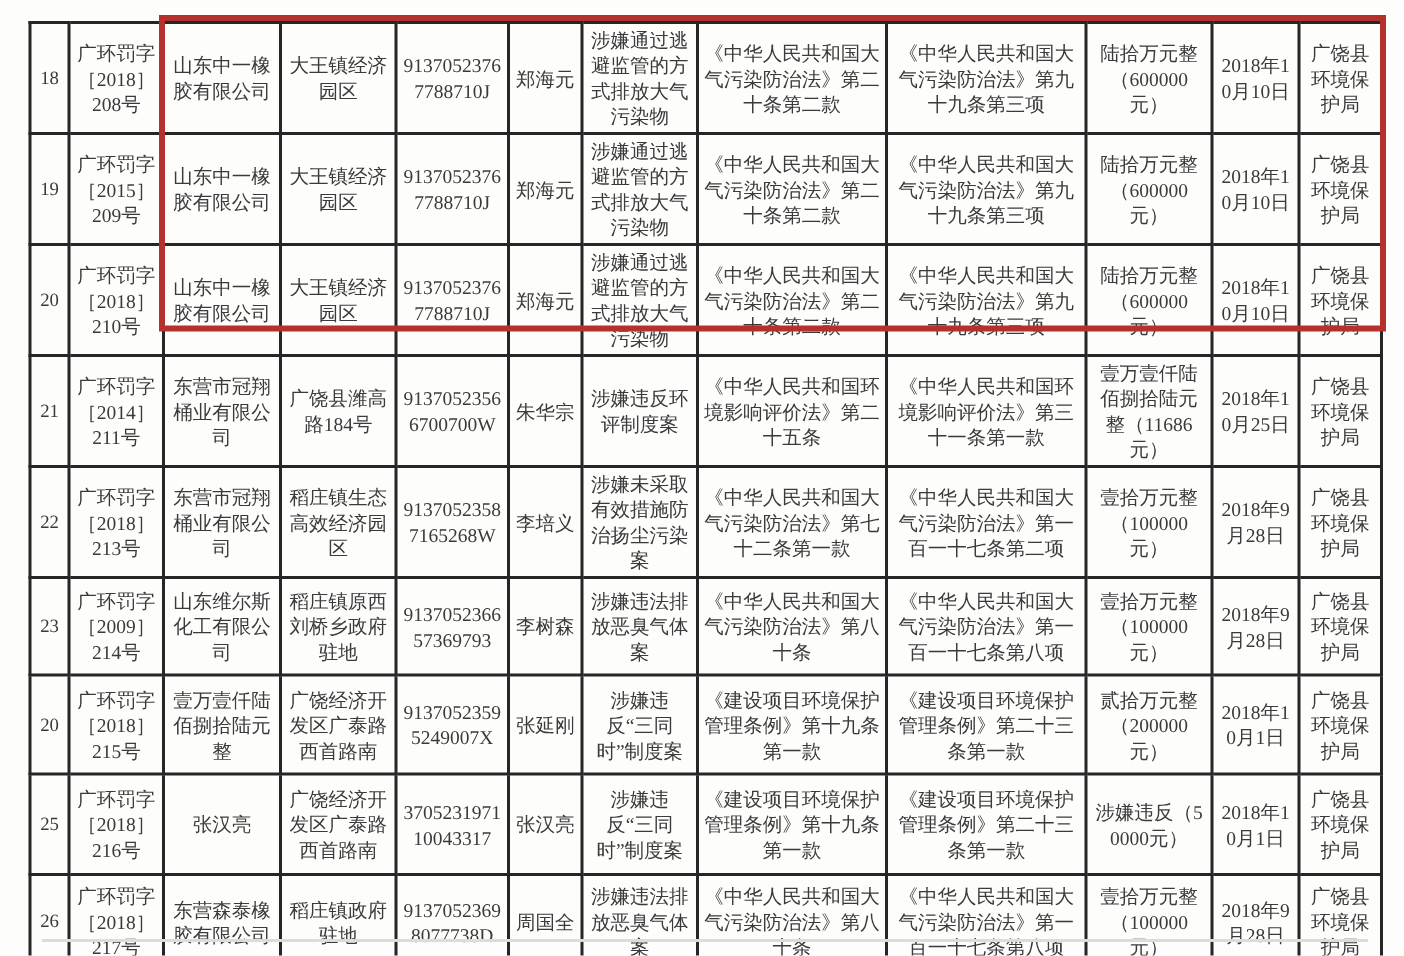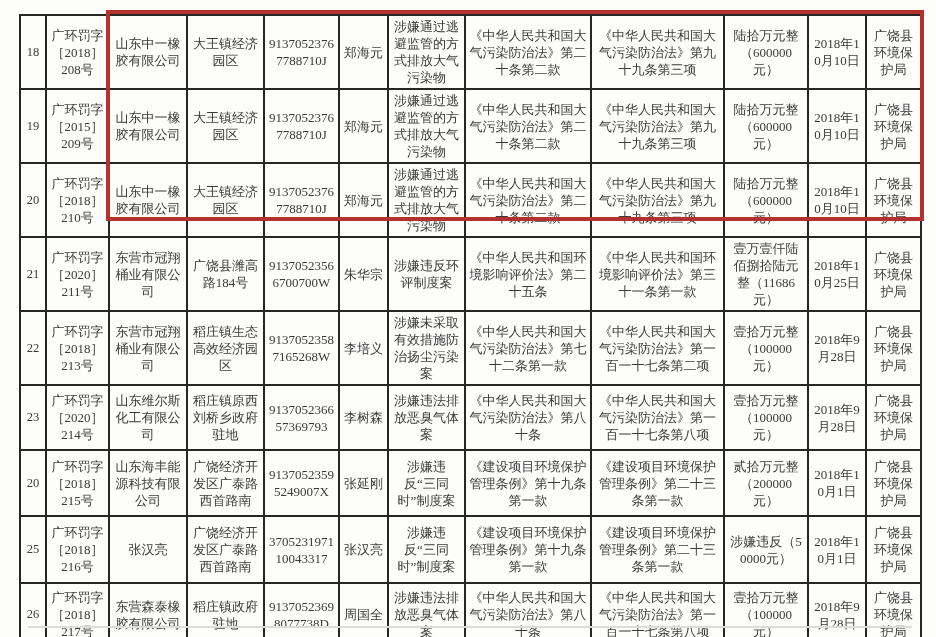--- a/index.html
+++ b/index.html
@@ -95,21 +95,21 @@
           <td>郑海元</td>
           <td>涉嫌通过逃避监管的方式排放大气污染物</td>
           <td>《中华人民共和国大气污染防治法》第二十条第二款</td>
           <td>《中华人民共和国大气污染防治法》第九十九条第三项</td>
           <td>陆拾万元整（600000元）</td>
           <td>2018年10月10日</td>
           <td>广饶县环境保护局</td>
         </tr>
         <tr style="height: 64px;">
           <td class="col-no">21</td>
-          <td>广环罚字［2020］211号</td>
+          <td>广环罚字［2014］211号</td>
           <td>东营市冠翔桶业有限公司</td>
           <td>广饶县潍高路184号</td>
           <td>91370523566700700W</td>
           <td>朱华宗</td>
           <td>涉嫌违反环评制度案</td>
           <td>《中华人民共和国环境影响评价法》第二十五条</td>
           <td>《中华人民共和国环境影响评价法》第三十一条第一款</td>
           <td>壹万壹仟陆佰捌拾陆元整（11686元）</td>
           <td>2018年10月25日</td>
           <td>广饶县环境保护局</td>
@@ -123,36 +123,36 @@
           <td>李培义</td>
           <td>涉嫌未采取有效措施防治扬尘污染案</td>
           <td>《中华人民共和国大气污染防治法》第七十二条第一款</td>
           <td>《中华人民共和国大气污染防治法》第一百一十七条第二项</td>
           <td>壹拾万元整（100000元）</td>
           <td>2018年9月28日</td>
           <td>广饶县环境保护局</td>
         </tr>
         <tr style="height: 65px;">
           <td class="col-no">23</td>
-          <td>广环罚字［2020］214号</td>
+          <td>广环罚字［2009］214号</td>
           <td>山东维尔斯化工有限公司</td>
           <td>稻庄镇原西刘桥乡政府驻地</td>
           <td>913705236657369793</td>
           <td>李树森</td>
           <td>涉嫌违法排放恶臭气体案</td>
           <td>《中华人民共和国大气污染防治法》第八十条</td>
           <td>《中华人民共和国大气污染防治法》第一百一十七条第八项</td>
           <td>壹拾万元整（100000元）</td>
           <td>2018年9月28日</td>
           <td>广饶县环境保护局</td>
         </tr>
         <tr style="height: 66px;">
           <td class="col-no">20</td>
           <td>广环罚字［2018］215号</td>
-          <td>山东海丰能源科技有限公司</td>
+          <td>壹万壹仟陆佰捌拾陆元整</td>
           <td>广饶经济开发区广泰路西首路南</td>
           <td>91370523595249007X</td>
           <td>张延刚</td>
           <td>涉嫌违反“三同时”制度案</td>
           <td>《建设项目环境保护管理条例》第十九条第一款</td>
           <td>《建设项目环境保护管理条例》第二十三条第一款</td>
           <td>贰拾万元整（200000元）</td>
           <td>2018年10月1日</td>
           <td>广饶县环境保护局</td>
         </tr>

